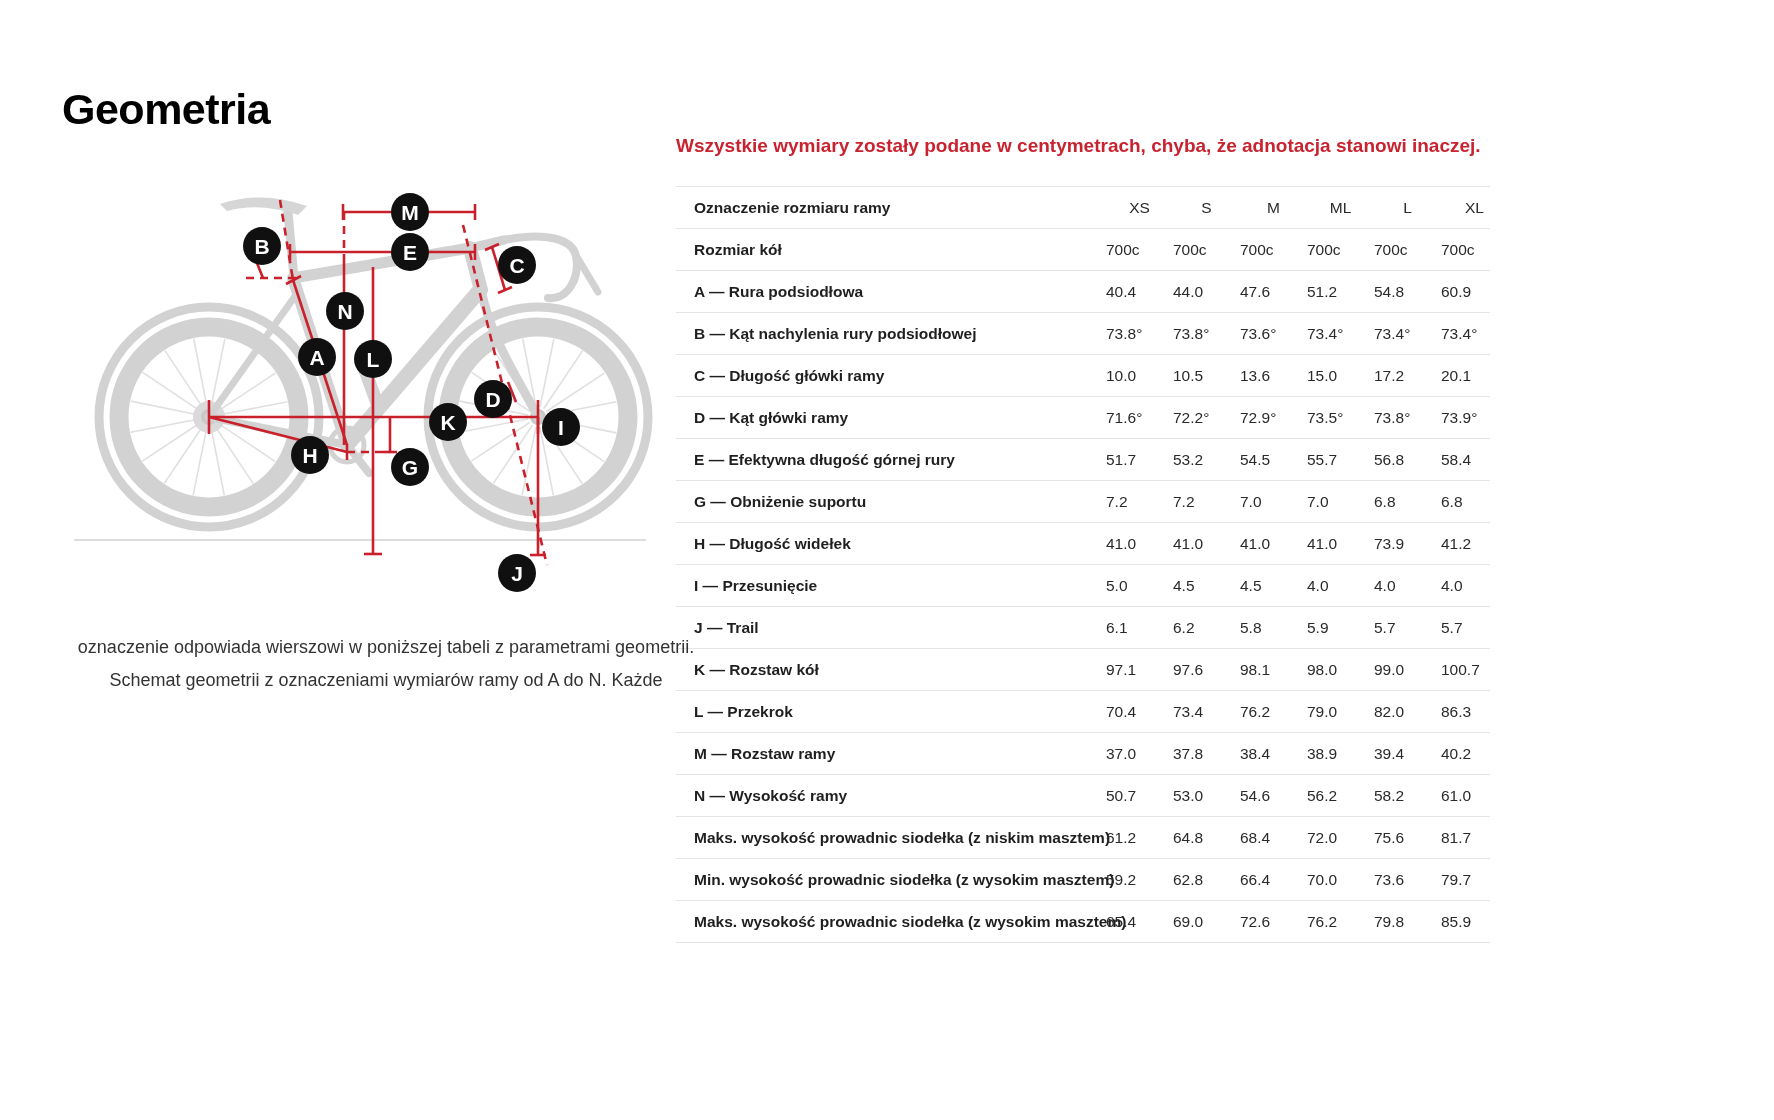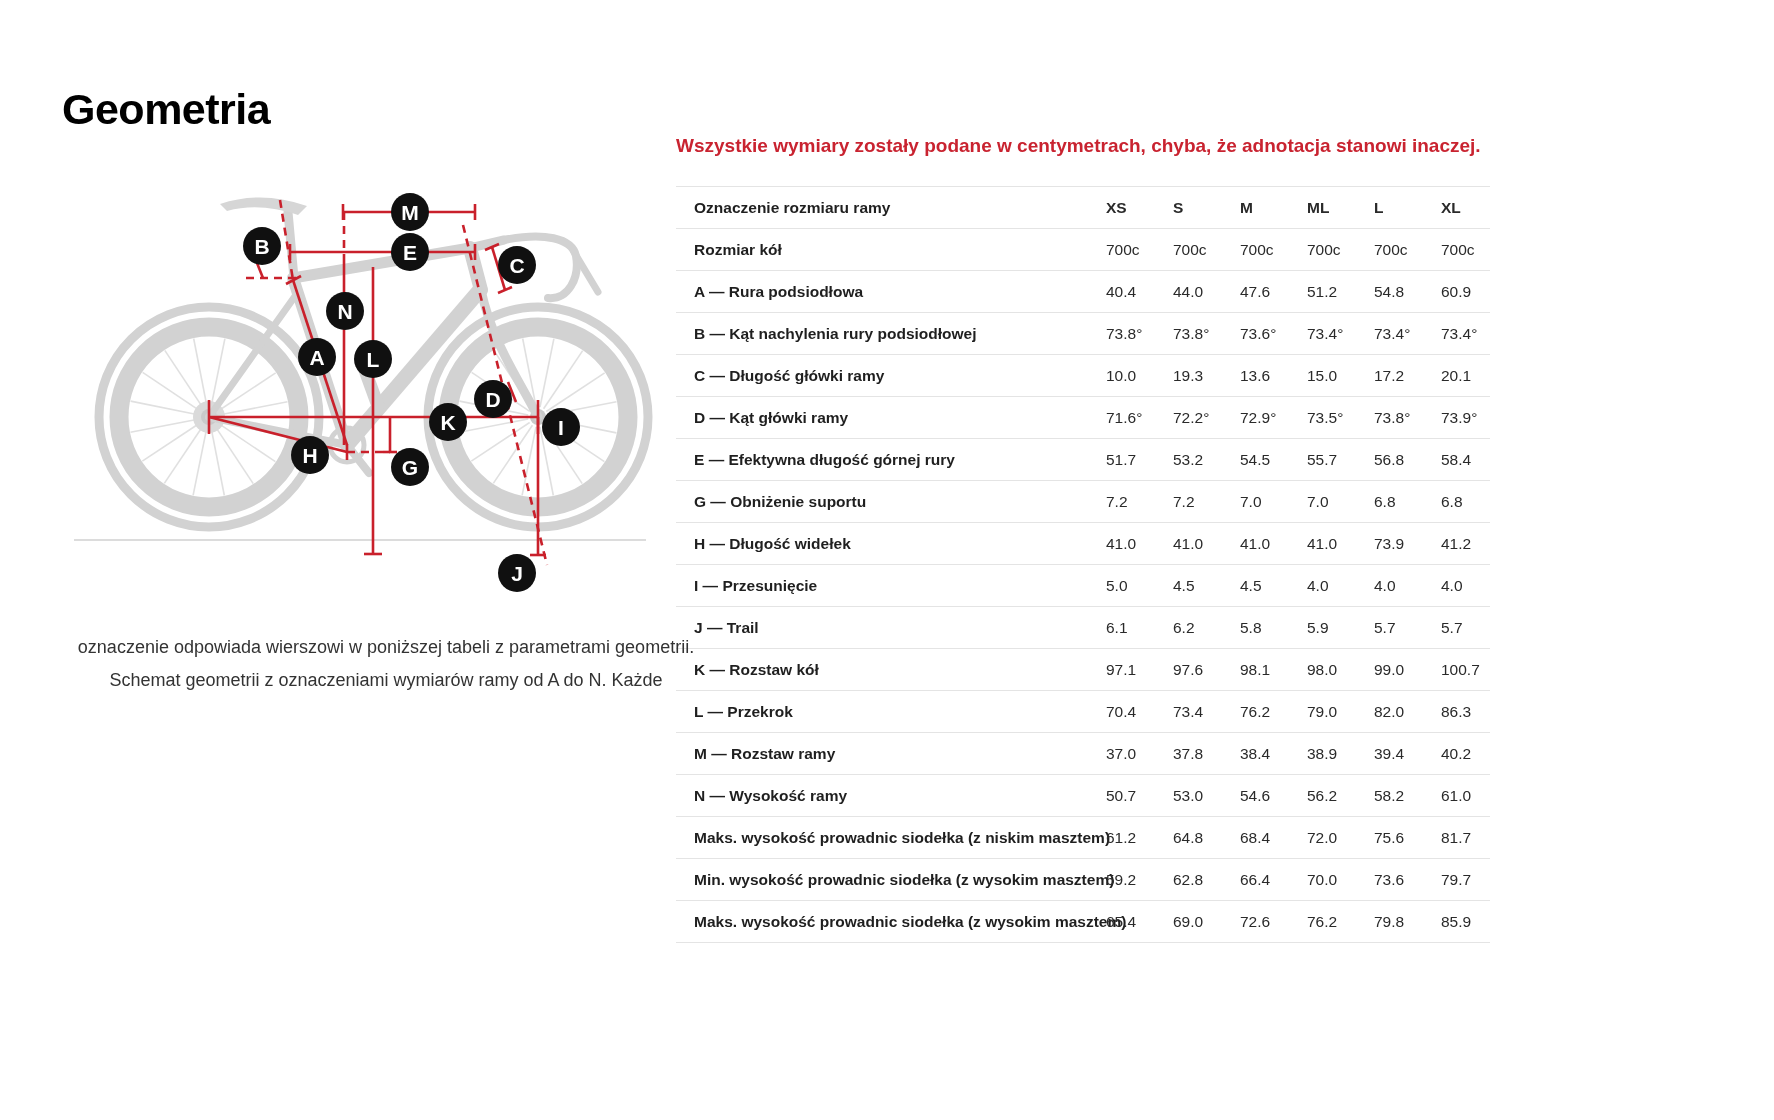--- a/index.html
+++ b/index.html
@@ -18,21 +18,21 @@
   .geo-table{
     position:absolute;left:676px;top:152px;width:814px;
     border-top:1px solid #e4e4e4;font-size:15.5px;margin-top:34px;
   }
   .t-row{
     display:grid;grid-template-columns:430px repeat(6,67px);
     align-items:center;height:41px;border-bottom:1px solid #e4e4e4;
   }
   .t-row .lbl{padding-left:18px;font-weight:bold;color:#1f1f1f;white-space:nowrap;}
   .t-row .val{color:#2a2a2a;white-space:nowrap;}
-  .t-row.hdr .val{color:#2a2a2a;font-weight:bold;}
+  .t-row.hdr .val{color:#2a2a2a;font-weight:normal;text-align:center;}
   .diagram{position:absolute;left:60px;top:150px;width:600px;height:455px;}
   .caption{
     position:absolute;left:56px;top:631px;width:660px;text-align:center;
     font-size:18px;line-height:33px;color:#333;
   }
   .watermark{
     position:absolute;left:2px;top:1091px;font-size:25px;color:#ec4899;margin-top:40px;
   }
   svg .bike{stroke:#d2d2d2;fill:none;}
   svg .red{stroke:#c9202b;stroke-width:2.6;fill:none;}
@@ -216,21 +216,21 @@
         <div class="val">73.8°</div>
         <div class="val">73.8°</div>
         <div class="val">73.6°</div>
         <div class="val">73.4°</div>
         <div class="val">73.4°</div>
         <div class="val">73.4°</div>
       </div>
       <div class="t-row">
         <div class="lbl">C — Długość główki ramy</div>
         <div class="val">10.0</div>
-        <div class="val">19.3</div>
+        <div class="val">10.5</div>
         <div class="val">13.6</div>
         <div class="val">15.0</div>
         <div class="val">17.2</div>
         <div class="val">20.1</div>
       </div>
       <div class="t-row">
         <div class="lbl">D — Kąt główki ramy</div>
         <div class="val">71.6°</div>
         <div class="val">72.2°</div>
         <div class="val">72.9°</div>

